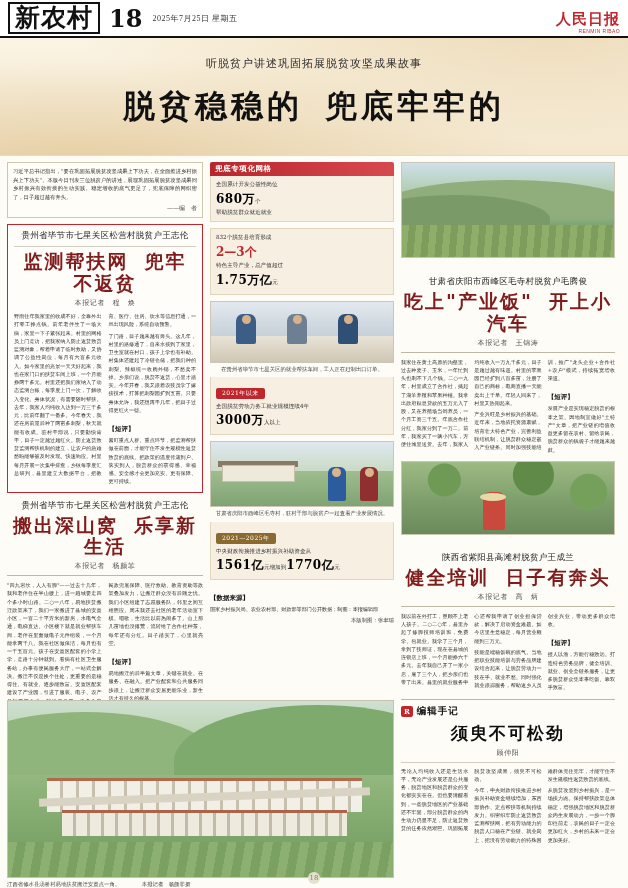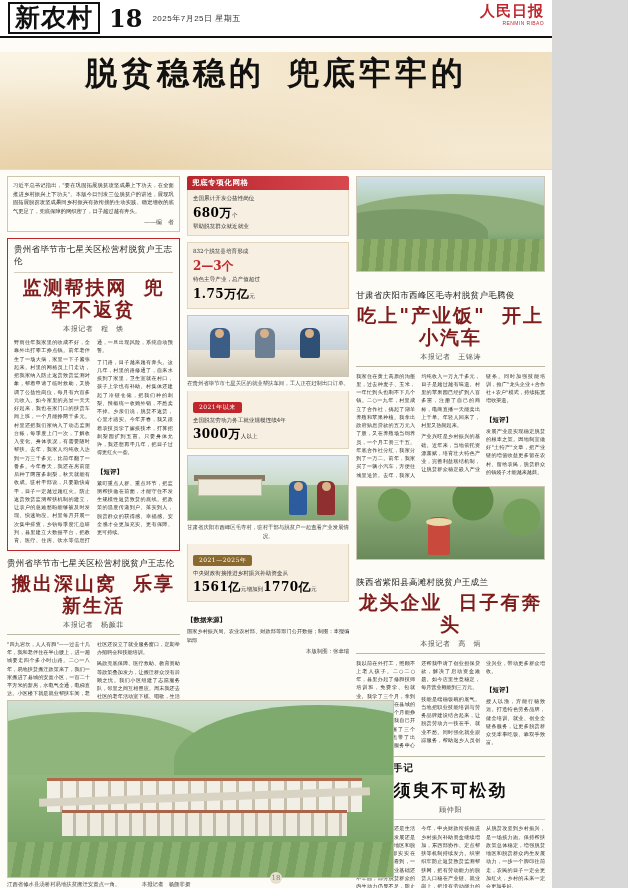--- a/index.html
+++ b/index.html
@@ -5,21 +5,21 @@
   * { box-sizing: border-box; }
   html, body {
     margin: 0; padding: 0;
     background: #d8d8d8;
   }
   body {
     font-family: "Liberation Sans", sans-serif;
   }
   .page {
     position: relative;
-    width: 552px;
+    width: 628px;
     height: 888px;
     background: #fdfcf7;
     overflow: hidden;
   }
 
   
   .masthead {
     position: relative;
     height: 38px;
     border-bottom: 2px solid #111;
@@ -43,25 +43,26 @@
     font-size: 24px;
     font-weight: bold;
     margin-left: 9px;
     color: #111;
   }
   .mast-date {
     font-size: 8px;
     color: #333;
     margin-left: 10px;
     letter-spacing: 0.5px;
+    font-family: Liberation Serif, serif;
   }
   .mast-logo {
     position: absolute;
     right: 8px;
-    top: 4px;
+    top: 12px;
     text-align: right;
   }
   .mast-logo-cn {
     font-family: "DejaVu Serif", serif;
     font-weight: bold;
     font-size: 15px;
     color: #c0272d;
     letter-spacing: 1px;
     line-height: 1.05;
   }
@@ -108,21 +109,21 @@
     height: 732px;
   }
   .col { position: relative; }
   .col-left  { width: 196px; }
   .col-mid   { width: 184px; }
   .col-right { width: 214px; }
 
   
   .art { margin-bottom: 7px; }
   .art-sub {
-    text-align: left;
+    text-align: center;
     font-family: "DejaVu Serif", serif;
     font-size: 8.5px;
     color: #1d1d1d;
     letter-spacing: 0.3px;
     margin-bottom: 3px;
   }
   .art-title {
     text-align: center;
     font-family: "DejaVu Serif", serif;
     font-weight: bold;
@@ -391,20 +392,21 @@
     <div class="mast-title">新农村</div>
     <div class="mast-page-no">18</div>
     <div class="mast-date">2025年7月25日 星期五</div>
     <div class="mast-logo">
       <div class="mast-logo-cn">人民日报</div>
       <div class="mast-logo-en">RENMIN RIBAO</div>
     </div>
   </div>
 
   <div class="hero">
+    <div class="hero-kicker">听脱贫户讲述巩固拓展脱贫攻坚成果故事</div>
     <div class="hero-title">
       <span>脱贫稳稳的</span><span class="gap"></span><span>兜底牢牢的</span>
     </div>
   </div>
 
   <div class="body-wrap">
 
     <div class="col col-left">
 
       <div class="lead-box">
@@ -529,21 +531,21 @@
 
       <div class="photo ph-orch">
         <div class="leaf"></div>
           <div class="man"></div>
           <div class="hat"></div>
       </div>
 
       <div class="art" style="margin-top:17px">
         <div class="art-sub">陕西省紫阳县高滩村脱贫户王成兰</div>
         <div class="art-title">
-          <span>龙头企业</span><span class="gap"></span><span>日子有奔头</span>
+          <span>健全培训</span><span class="gap"></span><span>日子有奔头</span>
         </div>
         <div class="art-byline">本报记者　高　炳</div>
         <div class="rule"></div>
         <div class="three-col">
           <p class="para">我以前在外打工，照顾不上老人孩子。二○二○年，县里办起了修脚技师培训班，免费学、包就业。我学了三个月，拿到了技师证，现在在县城的连锁店上班，一个月能挣六千多元。去年我自己开了一家小店，雇了三个人，把乡亲们也带了出来。县里的就业服务中心还帮我申请了创业担保贷款，解决了启动资金难题。如今店里生意稳定，每月营业额能到三万元。</p>
           <p class="para">技能是端稳饭碗的底气。当地把职业技能培训与劳务品牌建设结合起来，让脱贫劳动力一技在手、就业不愁。同时强化就业跟踪服务，帮助返乡人员创业兴业，带动更多群众增收。</p>
           <div class="sect-label">【短评】</div>
           <p class="para">授人以渔，方能行稳致远。打造特色劳务品牌，健全培训、就业、创业全链条服务，让更多脱贫群众凭本事吃饭、靠双手致富。</p>
         </div>
       </div>

